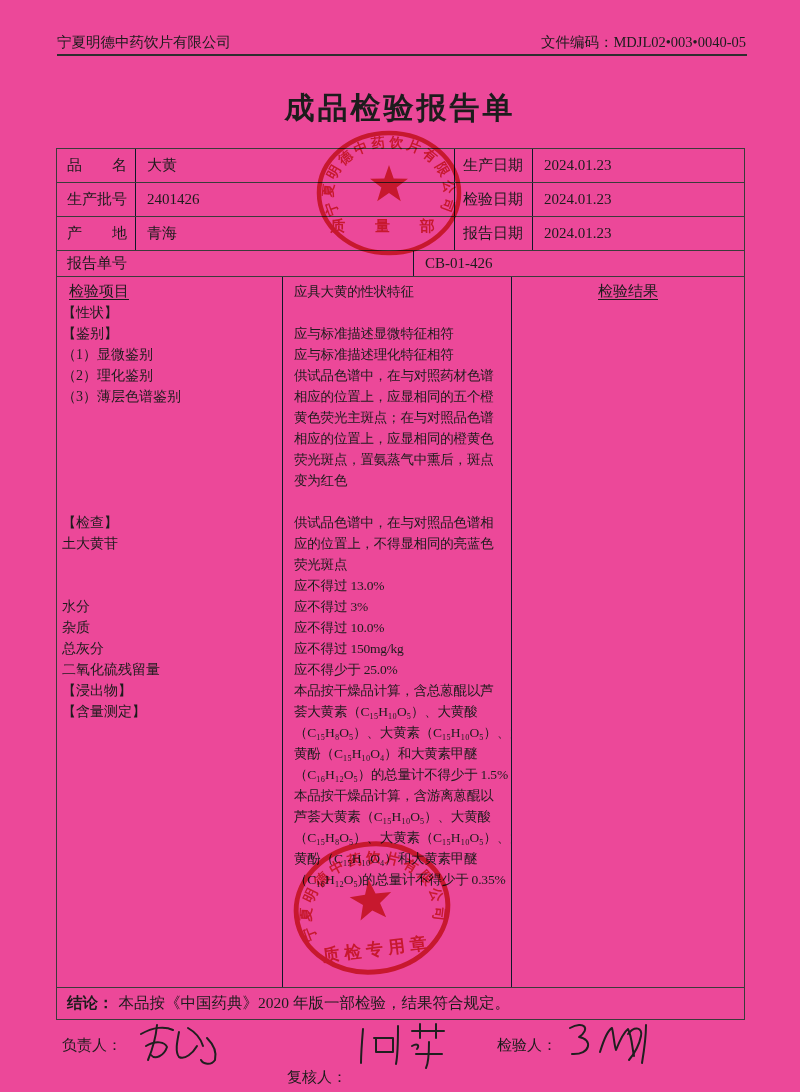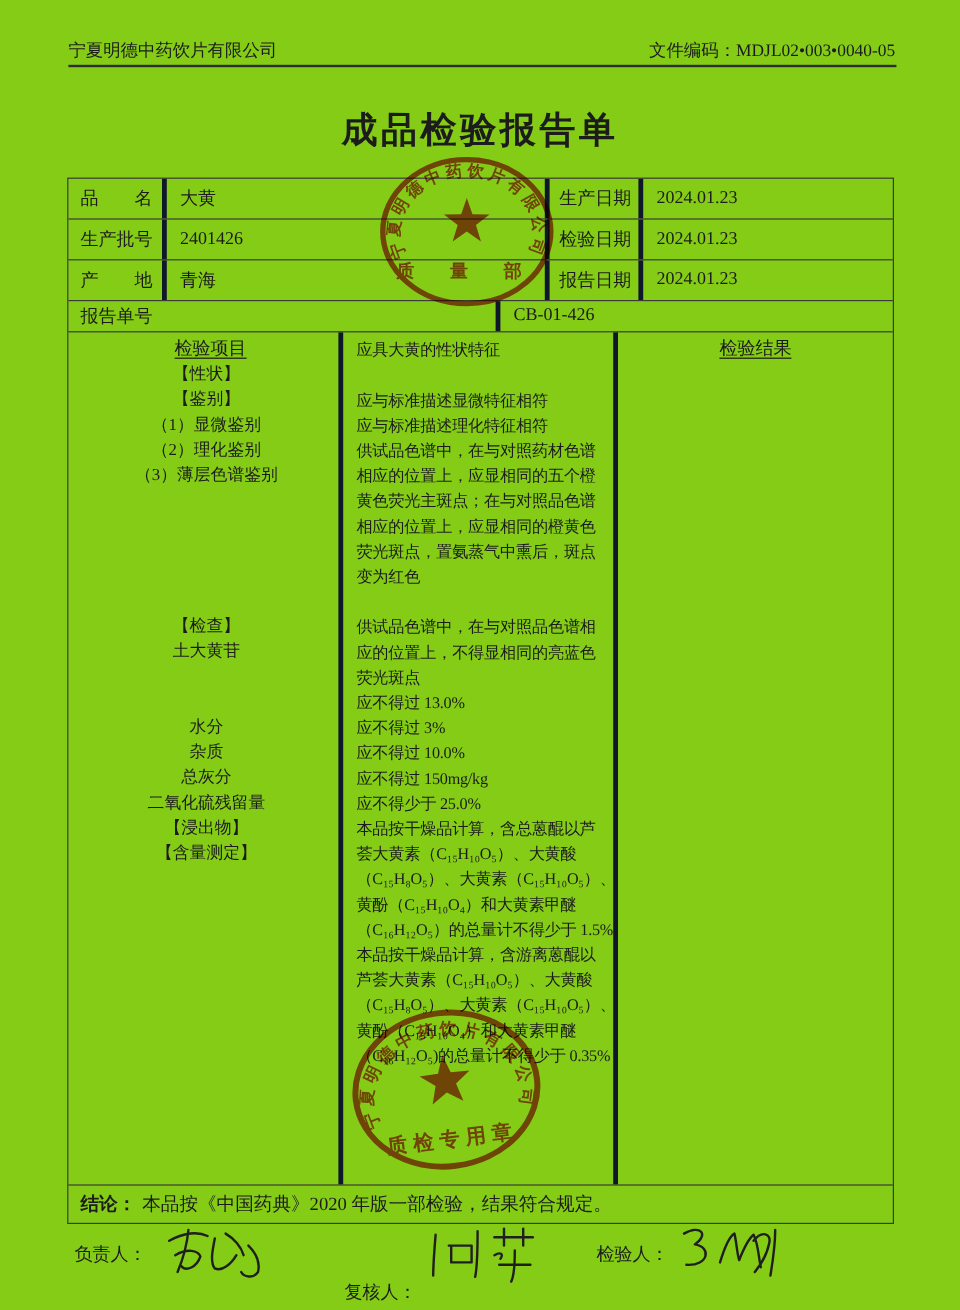--- a/index.html
+++ b/index.html
@@ -1,48 +1,48 @@
 <!DOCTYPE html>
 <html><head>
 <meta charset="utf-8">
 <style>
   html,body{margin:0;padding:0;background:#e8e8e8;}
   .page{
     position:relative;
     width:800px;height:1092px;
     margin:0 auto;
-    background:#84cc16;
+    background:#ec4899;
     font-family:"Liberation Serif","DejaVu Serif",serif;
     color:#1c1c1c;
     overflow:hidden;
   }
   
   .doc-header{position:absolute;left:57px;top:33px;width:689px;display:flex;justify-content:space-between;font-size:14.5px;}
   .header-rule{position:absolute;left:57px;top:54px;width:690px;height:2px;background:#2e2e2e;}
   
   .doc-title{position:absolute;left:0;top:88px;width:800px;text-align:center;font-size:30px;font-weight:bold;letter-spacing:3px;margin:0;}
   
   .report-table{position:absolute;left:56px;top:148px;width:687px;border:1px solid #3b3b3b;background:transparent;}
   .trow{display:flex;border-top:1px solid #3b3b3b;}
   .trow:first-child{border-top:none;}
-  .tcell{box-sizing:border-box;border-left:4px solid #0f172a;overflow:hidden;}
+  .tcell{box-sizing:border-box;border-left:1px solid #0f172a;overflow:hidden;}
   .tcell:first-child{border-left:none;}
   .info-row{height:33px;}
   .info-row .tcell{display:flex;align-items:center;font-size:15px;}
   .c-label{width:78px;padding-left:10px;}
   .c-value{width:278px;padding-left:11px;}
   .c-label2{width:78px;padding-left:8px;margin-left:41px;}
   .c-value2{flex:1;padding-left:11px;}
   .reportno-row{height:25px;}
   .reportno-row .c-wide{width:356px;padding-left:10px;}
   .reportno-row .c-rest{flex:1;padding-left:11px;}
   
   .main-row{height:710px;}
   .main-col{padding-top:4px;}
-  .col-items{width:225px;text-align:center;}
+  .col-items{width:225px;}
   .col-standard{width:229px;}
   .col-result{flex:1;}
   .col-head{height:21px;line-height:21px;font-size:15px;}
   .col-head .u{text-decoration:underline;text-underline-offset:3px;}
   .head-left{padding-left:12px;}
   .head-center{text-align:center;}
   .col-body{white-space:pre;line-height:21px;}
   .col-items .col-body{font-size:14px;padding-left:5px;}
   .col-standard .col-body{font-size:13.5px;padding-left:11px;letter-spacing:-0.2px;}
   .col-result .col-body{font-size:13.5px;padding-left:12px;letter-spacing:-0.2px;}

